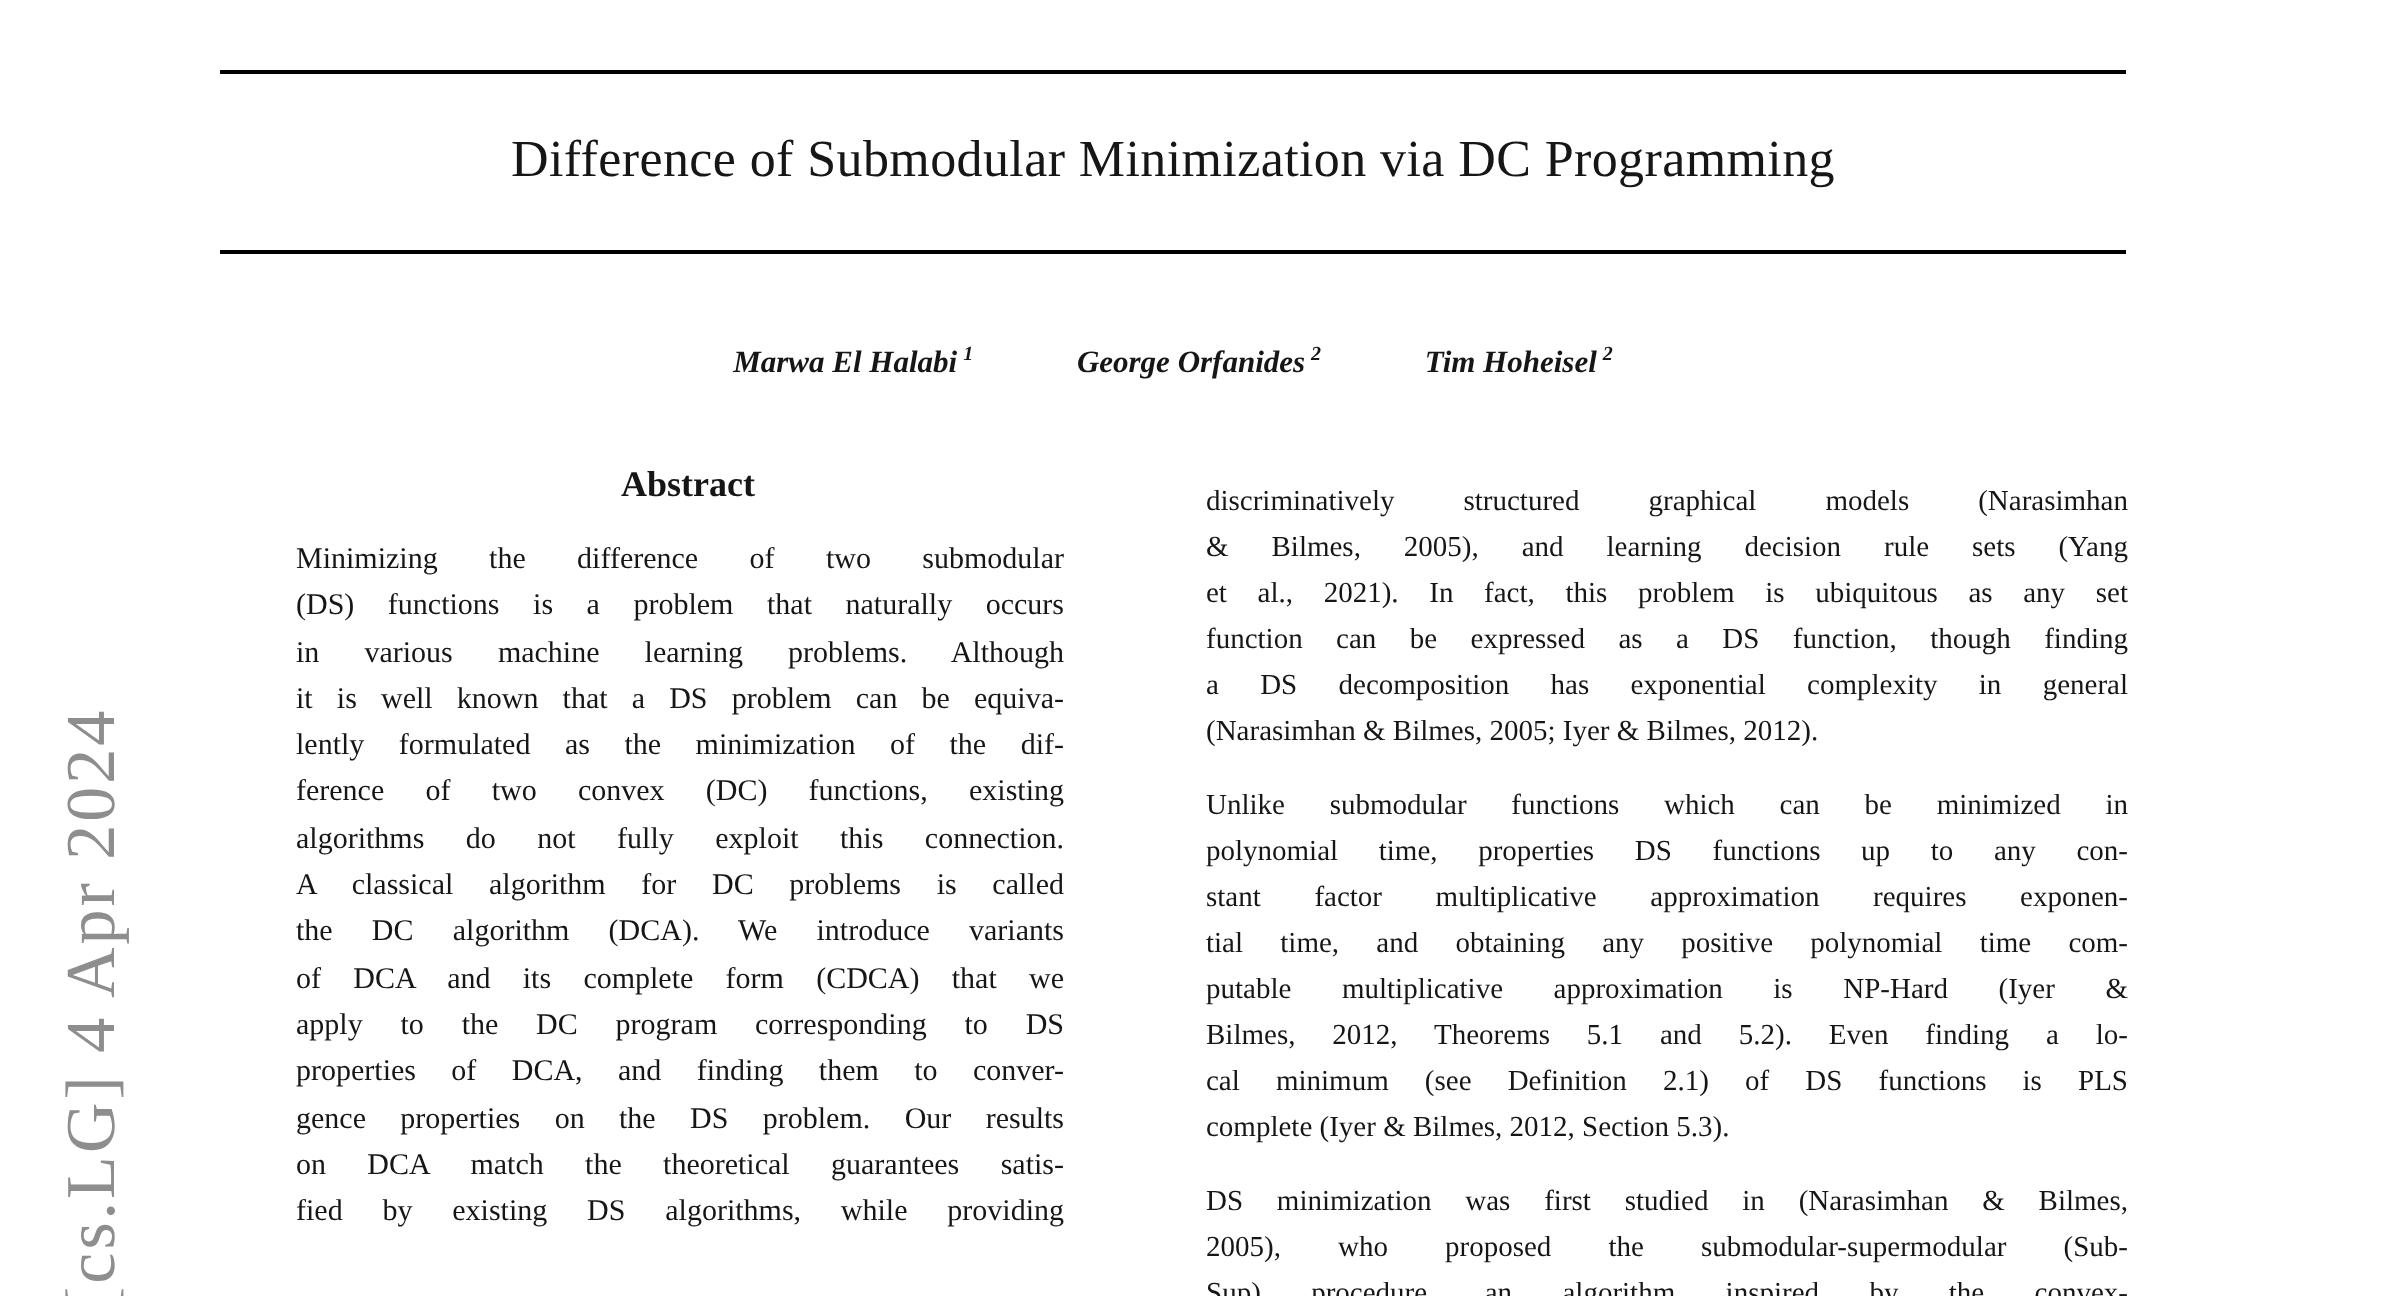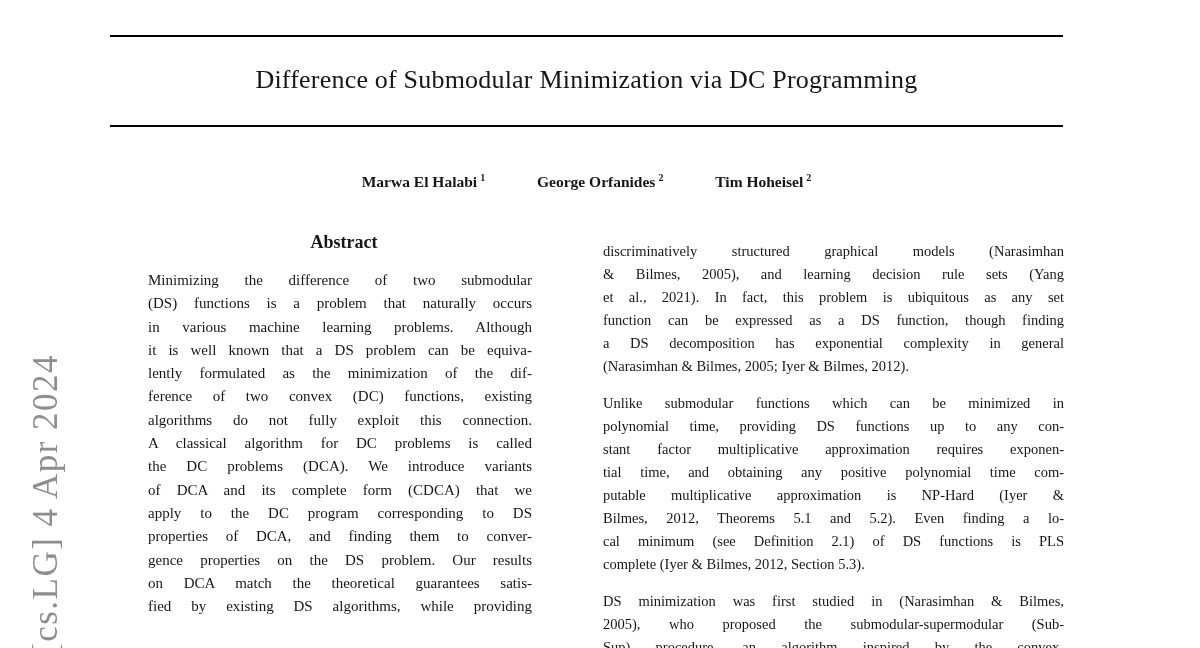--- a/index.html
+++ b/index.html
@@ -19,21 +19,21 @@
   #rule-mid { top:125px; }
   .title {
     position:absolute; left:110px; top:64px; width:953px;
     text-align:center; font-weight:normal; font-size:26px; line-height:32px;
     letter-spacing:0.2px;
   }
   .authors {
     position:absolute; left:110px; top:172px; width:953px;
     text-align:center; font-weight:bold; font-size:15.5px;
   }
-  .author { display:inline-block; margin:0 24px; white-space:nowrap; }
+  .author { display:inline-block; margin:0 24px; white-space:nowrap;font-style:italic; }
   .author sup { font-size:10px; font-weight:bold; margin-left:3px; }
   .abstract-head {
     position:absolute; left:152px; top:232px; width:384px;
     text-align:center; font-weight:bold; font-size:18px;
   }
   .abstract-body {
     position:absolute; left:148px; top:269px; width:384px;
     font-size:15px; line-height:23.3px;
   }
   .rcol {
@@ -78,41 +78,41 @@
 
 <div class="abstract-body">
   <div class="line">Minimizing the difference of two submodular</div>
   <div class="line">(DS) functions is a problem that naturally occurs</div>
   <div class="line">in various machine learning problems. Although</div>
   <div class="line">it is well known that a DS problem can be equiva-</div>
   <div class="line">lently formulated as the minimization of the dif-</div>
   <div class="line">ference of two convex (DC) functions, existing</div>
   <div class="line">algorithms do not fully exploit this connection.</div>
   <div class="line">A classical algorithm for DC problems is called</div>
-  <div class="line">the DC problems (DCA). We introduce variants</div>
+  <div class="line">the DC algorithm (DCA). We introduce variants</div>
   <div class="line">of DCA and its complete form (CDCA) that we</div>
   <div class="line">apply to the DC program corresponding to DS</div>
   <div class="line">properties of DCA, and finding them to conver-</div>
   <div class="line">gence properties on the DS problem. Our results</div>
   <div class="line">on DCA match the theoretical guarantees satis-</div>
   <div class="line">fied by existing DS algorithms, while providing</div>
 </div>
 
 <div class="rcol">
   <div class="para">
     <div class="line">discriminatively structured graphical models (Narasimhan</div>
     <div class="line">&amp; Bilmes, 2005), and learning decision rule sets (Yang</div>
     <div class="line">et al., 2021). In fact, this problem is ubiquitous as any set</div>
     <div class="line">function can be expressed as a DS function, though finding</div>
     <div class="line">a DS decomposition has exponential complexity in general</div>
     <div class="line end">(Narasimhan &amp; Bilmes, 2005; Iyer &amp; Bilmes, 2012).</div>
   </div>
   <div class="para">
     <div class="line">Unlike submodular functions which can be minimized in</div>
-    <div class="line">polynomial time, providing DS functions up to any con-</div>
+    <div class="line">polynomial time, properties DS functions up to any con-</div>
     <div class="line">stant factor multiplicative approximation requires exponen-</div>
     <div class="line">tial time, and obtaining any positive polynomial time com-</div>
     <div class="line">putable multiplicative approximation is NP-Hard (Iyer &amp;</div>
     <div class="line">Bilmes, 2012, Theorems 5.1 and 5.2).  Even finding a lo-</div>
     <div class="line">cal minimum (see Definition 2.1) of DS functions is PLS</div>
     <div class="line end">complete (Iyer &amp; Bilmes, 2012, Section 5.3).</div>
   </div>
   <div class="para">
     <div class="line">DS minimization was first studied in (Narasimhan &amp; Bilmes,</div>
     <div class="line">2005), who proposed the submodular-supermodular (Sub-</div>

